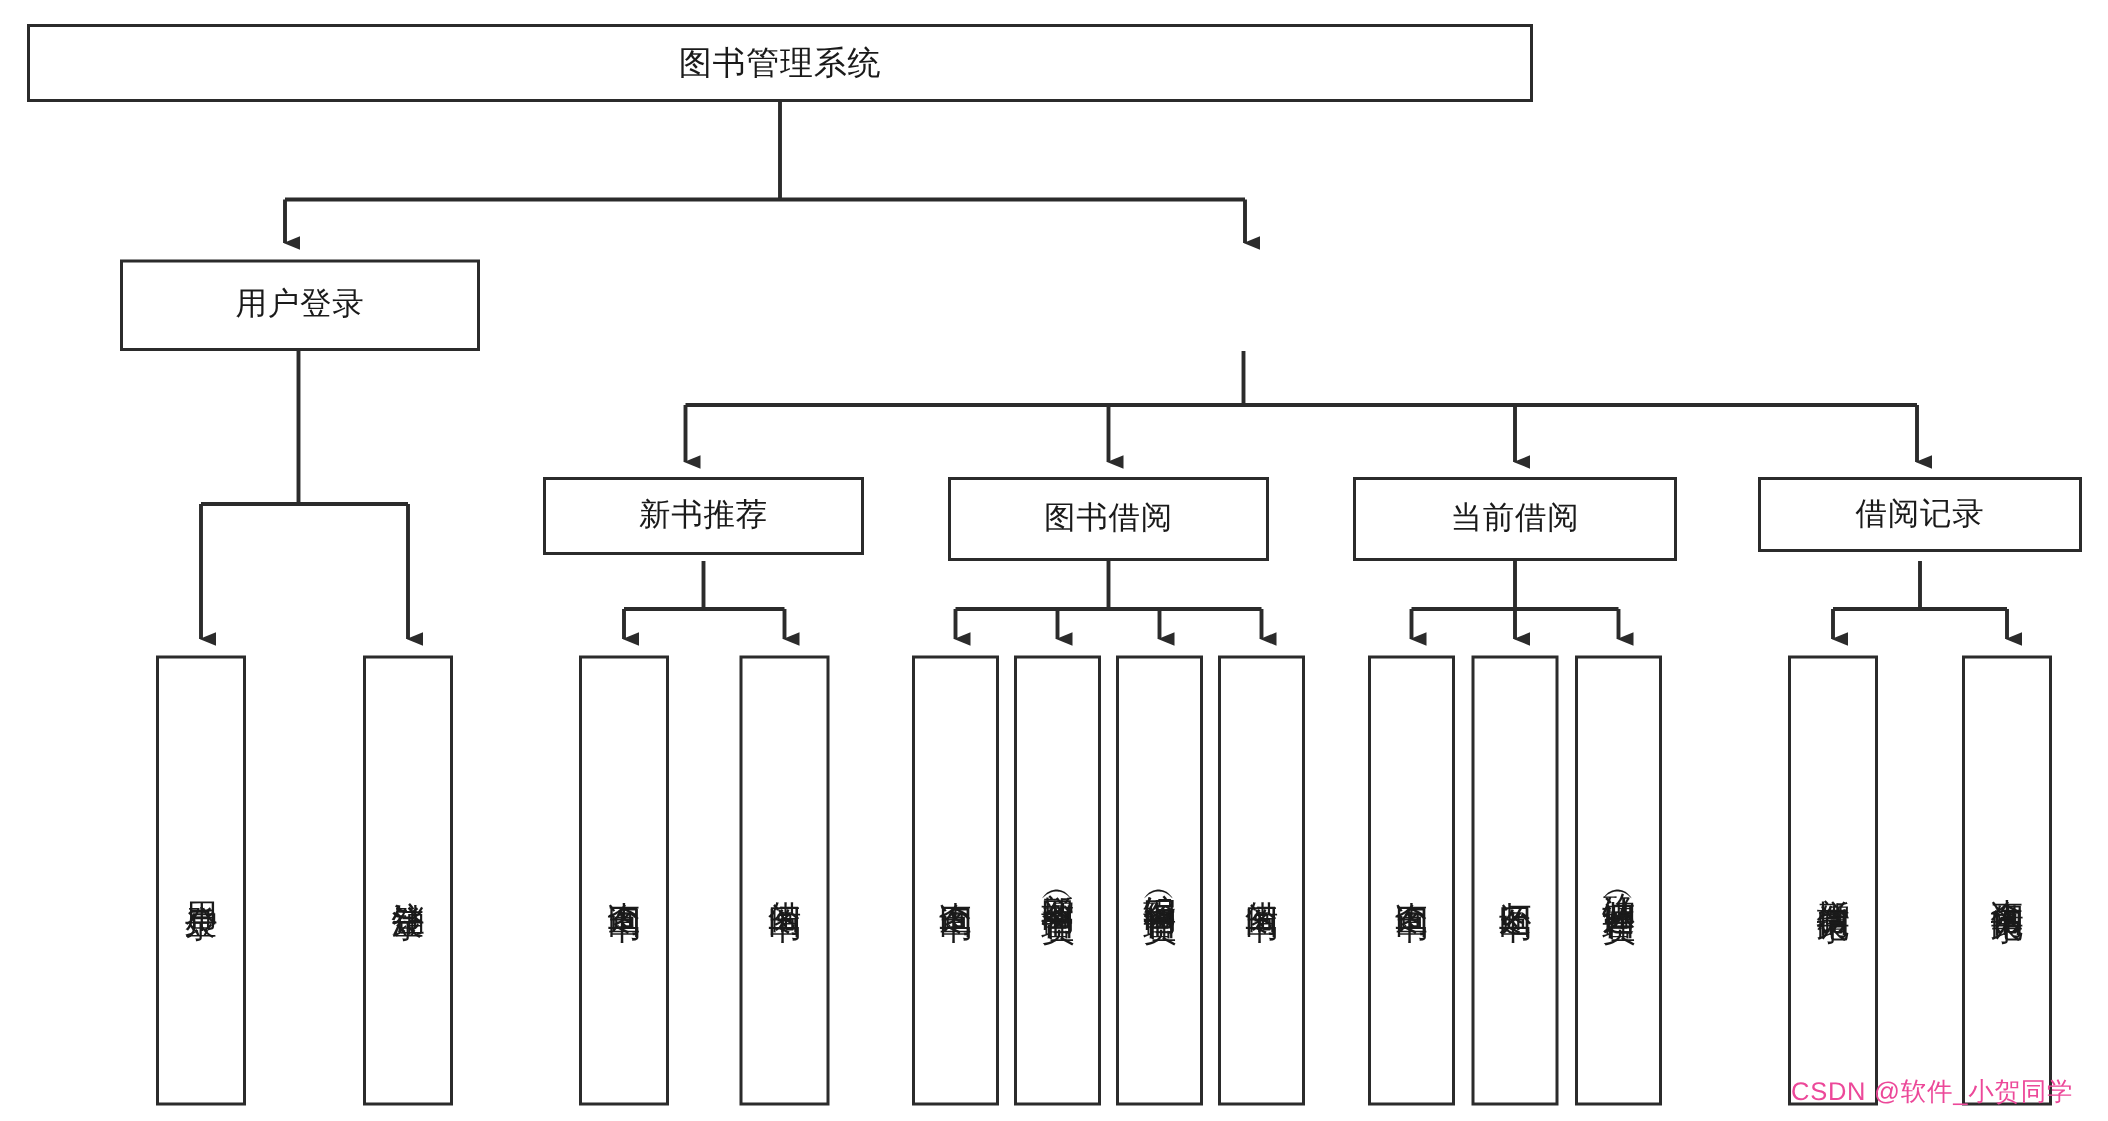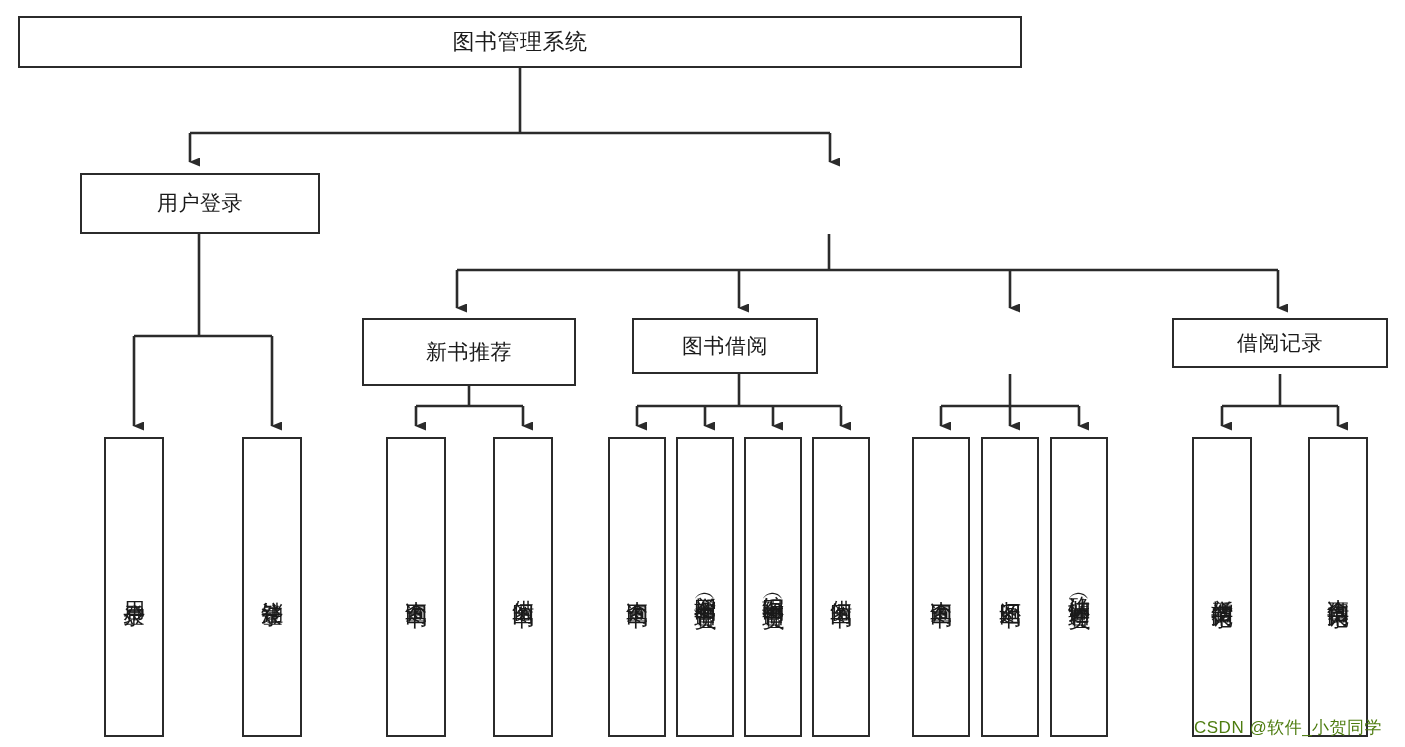--- a/index.html
+++ b/index.html
@@ -59,21 +59,21 @@
     writing-mode: vertical-rl;
     text-orientation: upright;
     font-size: 22px;
     line-height: 1.02;
     letter-spacing: 2px;
     white-space: nowrap;
   }
   .watermark {
     position: absolute;
     font-size: 17px;
-    color: #4d7c0f;
+    color: #ec4899;
     white-space: nowrap;
     z-index: 3;
     letter-spacing: 0.5px;
   }
 </style>
 </head>
 <body>
 
 <div id="canvas">
 
@@ -131,25 +131,28 @@
   </svg>
 
   <div class="node h-node root-node" style="left:18px; top:16px; width:1004px; height:52px;">
     <span class="cap">图书管理系统</span>
   </div>
 
   <div class="node h-node" style="left:80px; top:173px; width:240px; height:61px;">
     <span class="cap">用户登录</span>
   </div>
 
-  <div class="node h-node" style="left:362px; top:318px; width:214px; height:68px;">
+  <div class="node h-node" style="left:362px; top:318px; width:214px; height:52px;">
     <span class="cap">新书推荐</span>
   </div>
-  <div class="node h-node" style="left:632px; top:318px; width:186px; height:56px;">
+  <div class="node h-node" style="left:632px; top:318px; width:214px; height:56px;">
     <span class="cap">图书借阅</span>
+  </div>
+  <div class="node h-node" style="left:902px; top:318px; width:216px; height:56px;">
+    <span class="cap">当前借阅</span>
   </div>
   <div class="node h-node" style="left:1172px; top:318px; width:216px; height:50px;">
     <span class="cap">借阅记录</span>
   </div>
 
   <div class="node v-node" style="left:104px; top:437px; width:60px; height:300px;">
     <span class="cap">用户登录</span>
   </div>
   <div class="node v-node" style="left:242px; top:437px; width:60px; height:300px;">
     <span class="cap">注销登录</span>

